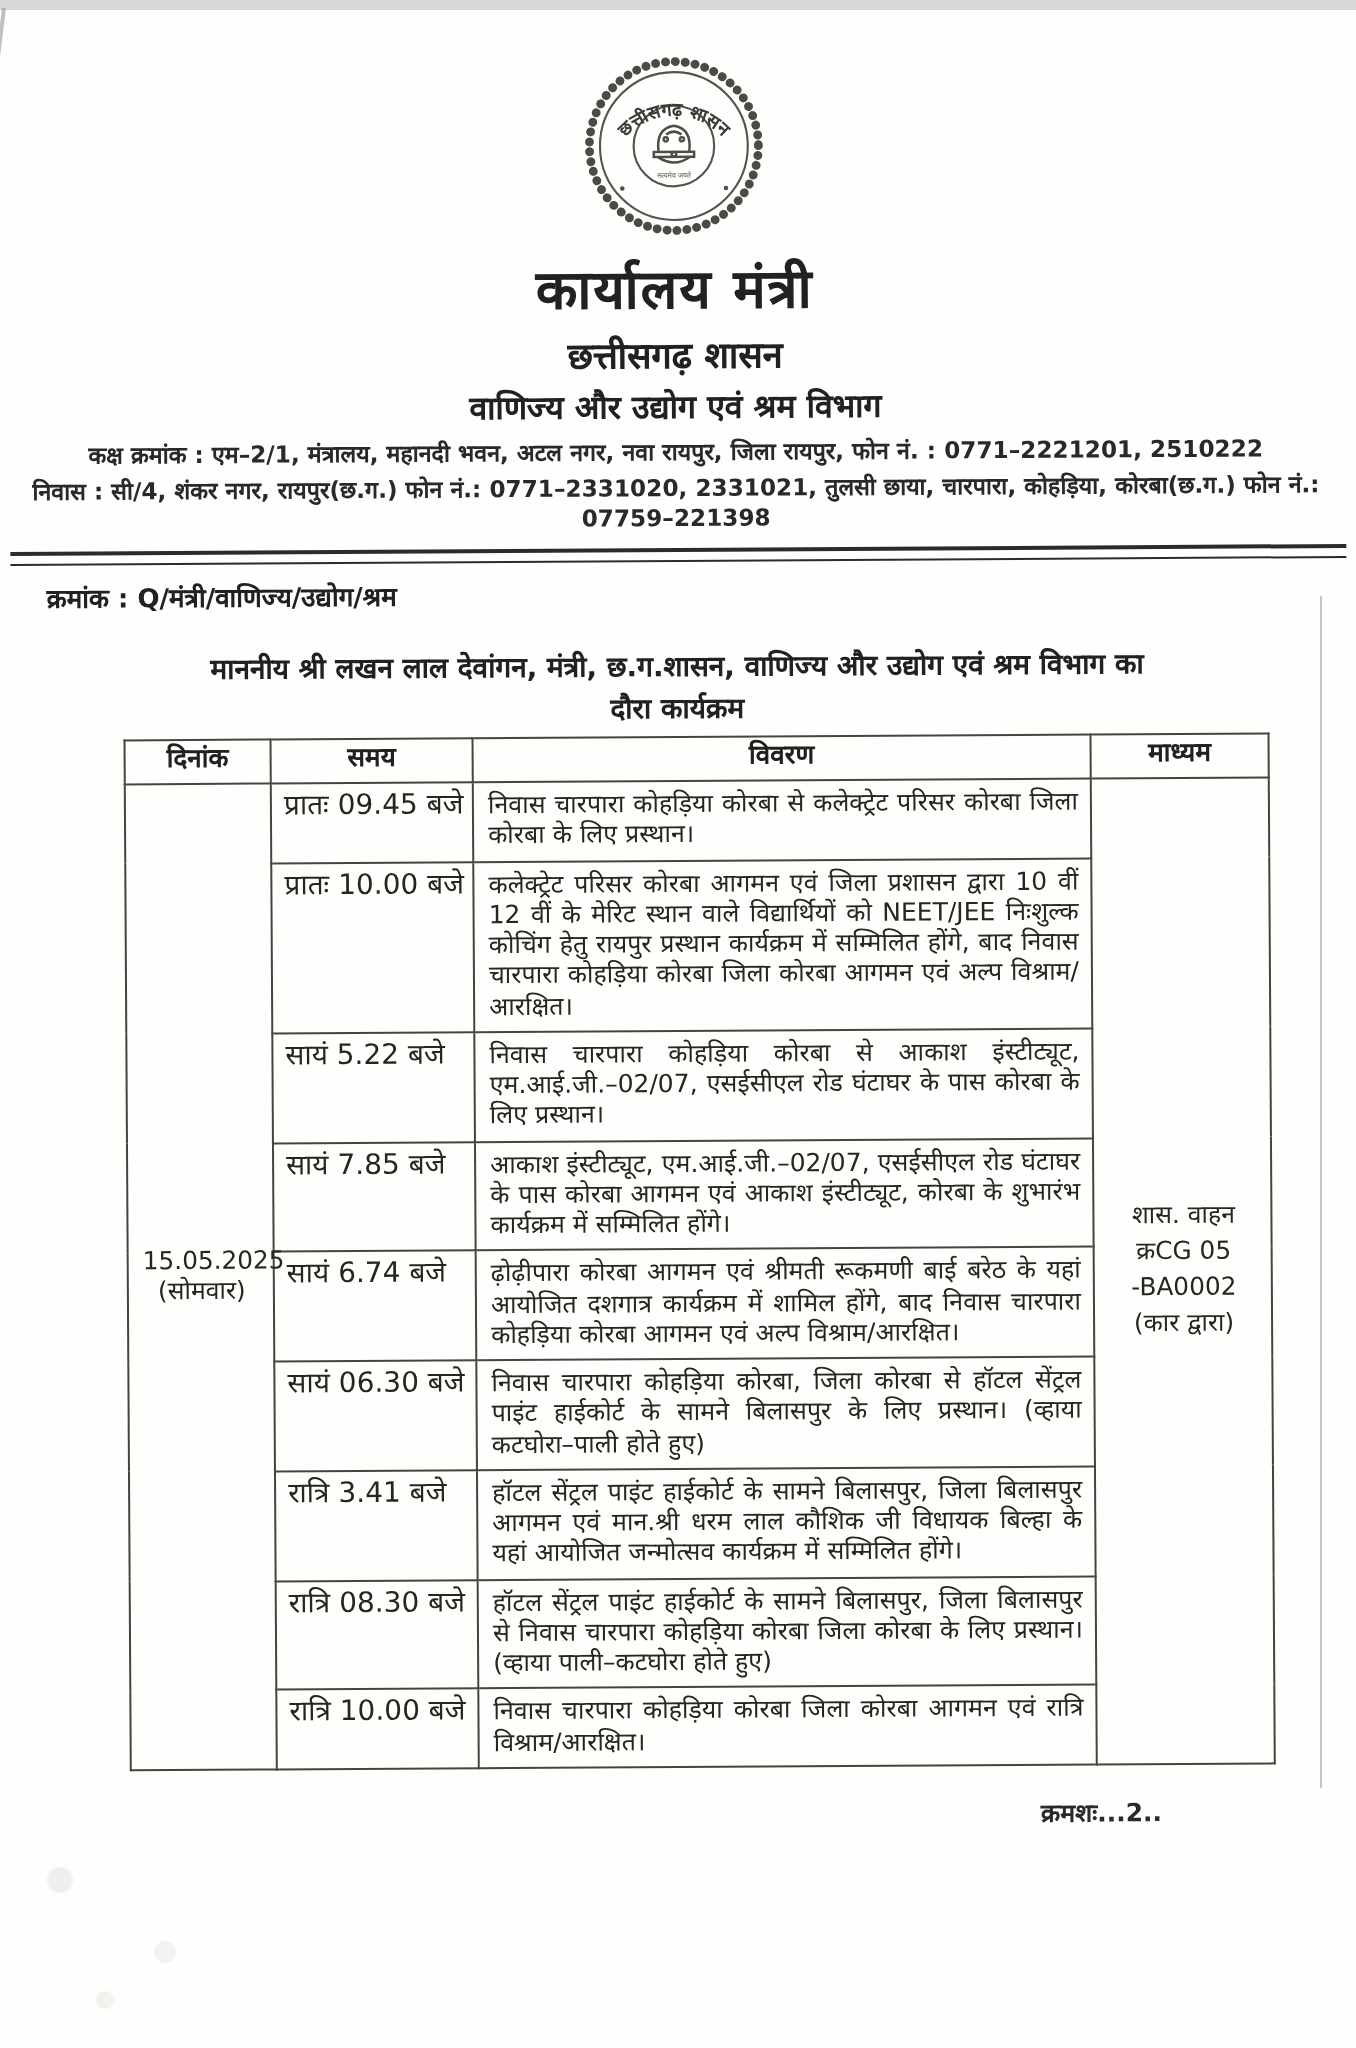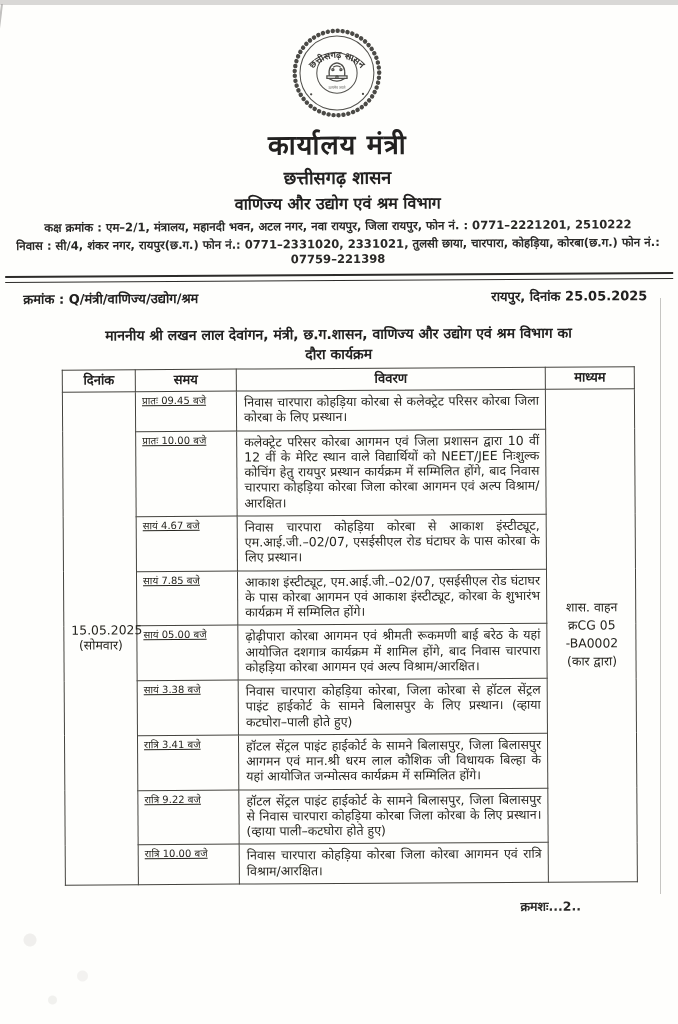--- a/index.html
+++ b/index.html
@@ -38,21 +38,21 @@
   .subject{font-size:14px;font-weight:bold;margin-top:19px;line-height:1.3;}
   .subject2{font-size:14px;font-weight:bold;margin-top:1px;}
   table.schedule{
     border-collapse:collapse;margin:5px 0 0 62px;width:572px;table-layout:fixed;
     font-size:12.5px;line-height:1.22;
   }
   table.schedule,table.schedule th,table.schedule td{border:1px solid #45443f;}
   table.schedule{border-width:1.5px;}
   th{font-weight:bold;padding:2px 3px 3px;font-size:13px;}
   td{vertical-align:top;padding:3px 6px 5px 7px;color:#26251f;}
-  td.time-cell{white-space:nowrap;padding:3px 2px 3px 6px;text-align:left;font-size:10px;text-decoration:underline;}
+  td.time-cell{white-space:nowrap;padding:3px 2px 3px 6px;text-align:left;font-size:14px;}
   td.details-cell{text-align:justify;}
   td.date-cell,td.medium-cell{vertical-align:middle;text-align:center;white-space:nowrap;font-size:12.4px;}
   td.medium-cell{line-height:1.45;}
   .footer-cont{margin-top:15px;padding-right:100px;text-align:right;font-size:12.5px;font-weight:bold;color:#2b2a28;}
 </style>
 </head>
 <body>
 
 <div class="sheet">
   <div class="top-strip"></div>
@@ -91,21 +91,20 @@
     <div class="center office-title">कार्यालय मंत्री</div>
     <div class="center gov-title">छत्तीसगढ़ शासन</div>
     <div class="center dept-title">वाणिज्य और उद्योग एवं श्रम विभाग</div>
     <div class="center addr first">कक्ष क्रमांक : एम–2/1, मंत्रालय, महानदी भवन, अटल नगर, नवा रायपुर, जिला रायपुर, फोन नं. : 0771–2221201, 2510222</div>
     <div class="center addr">निवास : सी/4, शंकर नगर, रायपुर(छ.ग.) फोन नं.: 0771–2331020, 2331021, तुलसी छाया, चारपारा, कोहड़िया, कोरबा(छ.ग.) फोन नं.: 07759–221398</div>
 
     <div class="rule"></div>
 
     <div class="refline">
       <span>क्रमांक : Q/मंत्री/वाणिज्य/उद्योग/श्रम</span>
-      <span>रायपुर, दिनांक 25.05.2025</span>
     </div>
 
     <div class="center subject">माननीय श्री लखन लाल देवांगन, मंत्री, छ.ग.शासन, वाणिज्य और उद्योग एवं श्रम विभाग का</div>
     <div class="center subject2">दौरा कार्यक्रम</div>
 
     <table class="schedule">
       <colgroup>
         <col style="width:73px">
           <col style="width:101px">
           <col style="width:309px">
@@ -132,41 +131,41 @@
             <div>क्रCG 05</div>
             <div>-BA0002</div>
             <div>(कार द्वारा)</div>
           </td>
         </tr>
         <tr>
           <td class="time-cell">प्रातः 10.00 बजे</td>
           <td class="details-cell">कलेक्ट्रेट परिसर कोरबा आगमन एवं जिला प्रशासन द्वारा 10 वीं 12 वीं के मेरिट स्थान वाले विद्यार्थियों को NEET/JEE निःशुल्क कोचिंग हेतु रायपुर प्रस्थान कार्यक्रम में सम्मिलित होंगे, बाद निवास चारपारा कोहड़िया कोरबा जिला कोरबा आगमन एवं अल्प विश्राम/आरक्षित।</td>
         </tr>
         <tr>
-          <td class="time-cell">सायं 4.67 बजे</td>
+          <td class="time-cell">सायं 5.22 बजे</td>
           <td class="details-cell">निवास चारपारा कोहड़िया कोरबा से आकाश इंस्टीट्यूट, एम.आई.जी.–02/07, एसईसीएल रोड घंटाघर के पास कोरबा के लिए प्रस्थान।</td>
         </tr>
         <tr>
           <td class="time-cell">सायं 7.85 बजे</td>
           <td class="details-cell">आकाश इंस्टीट्यूट, एम.आई.जी.–02/07, एसईसीएल रोड घंटाघर के पास कोरबा आगमन एवं आकाश इंस्टीट्यूट, कोरबा के शुभारंभ कार्यक्रम में सम्मिलित होंगे।</td>
         </tr>
         <tr>
-          <td class="time-cell">सायं 05.00 बजे</td>
+          <td class="time-cell">सायं 6.74 बजे</td>
           <td class="details-cell">ढ़ोढ़ीपारा कोरबा आगमन एवं श्रीमती रूकमणी बाई बरेठ के यहां आयोजित दशगात्र कार्यक्रम में शामिल होंगे, बाद निवास चारपारा कोहड़िया कोरबा आगमन एवं अल्प विश्राम/आरक्षित।</td>
         </tr>
         <tr>
-          <td class="time-cell">सायं 3.38 बजे</td>
+          <td class="time-cell">सायं 06.30 बजे</td>
           <td class="details-cell">निवास चारपारा कोहड़िया कोरबा, जिला कोरबा से हॉटल सेंट्रल पाइंट हाईकोर्ट के सामने बिलासपुर के लिए प्रस्थान। (व्हाया कटघोरा–पाली होते हुए)</td>
         </tr>
         <tr>
           <td class="time-cell">रात्रि 3.41 बजे</td>
           <td class="details-cell">हॉटल सेंट्रल पाइंट हाईकोर्ट के सामने बिलासपुर, जिला बिलासपुर आगमन एवं मान.श्री धरम लाल कौशिक जी विधायक बिल्हा के यहां आयोजित जन्मोत्सव कार्यक्रम में सम्मिलित होंगे।</td>
         </tr>
         <tr>
-          <td class="time-cell">रात्रि 9.22 बजे</td>
+          <td class="time-cell">रात्रि 08.30 बजे</td>
           <td class="details-cell">हॉटल सेंट्रल पाइंट हाईकोर्ट के सामने बिलासपुर, जिला बिलासपुर से निवास चारपारा कोहड़िया कोरबा जिला कोरबा के लिए प्रस्थान। (व्हाया पाली–कटघोरा होते हुए)</td>
         </tr>
         <tr>
           <td class="time-cell">रात्रि 10.00 बजे</td>
           <td class="details-cell">निवास चारपारा कोहड़िया कोरबा जिला कोरबा आगमन एवं रात्रि विश्राम/आरक्षित।</td>
         </tr>
       </tbody>
     </table>
 
     <div class="footer-cont">क्रमशः...2..</div>

